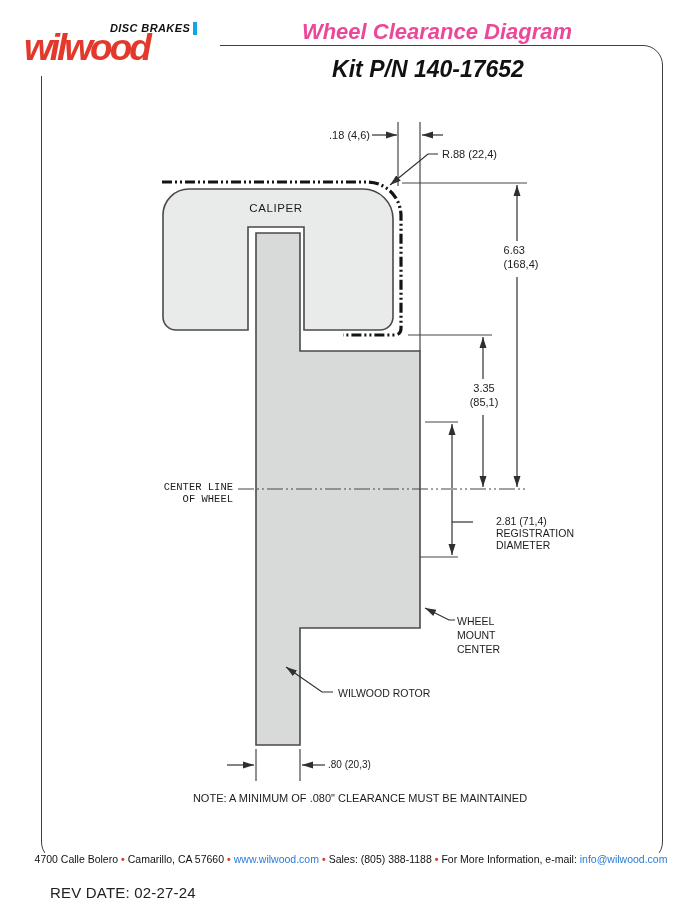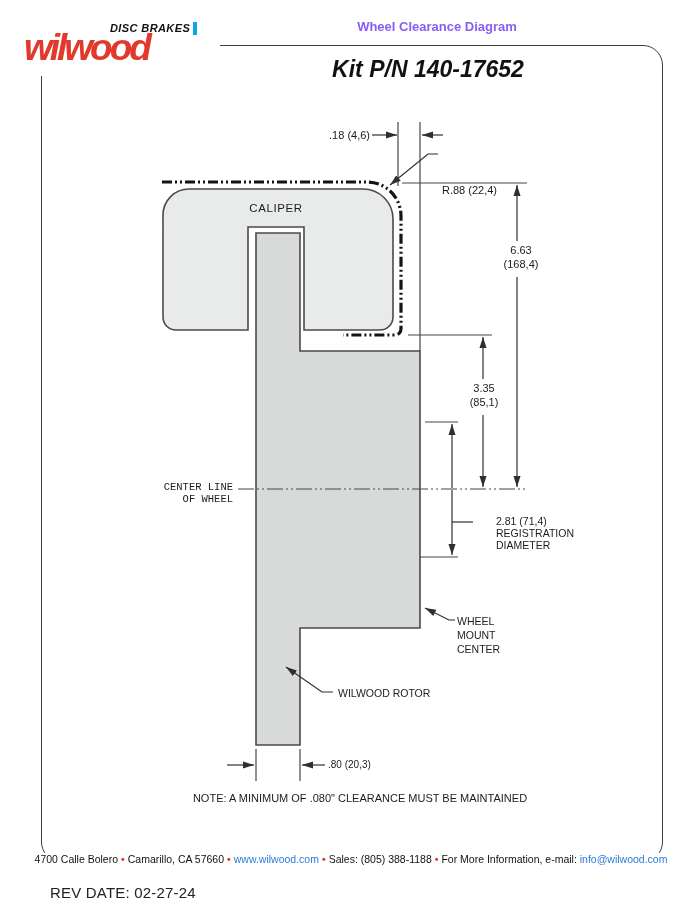--- a/index.html
+++ b/index.html
@@ -12,31 +12,31 @@
 
   
   .logo { position:absolute; left:20px; top:14px; width:200px; height:62px; background:#fff; z-index:6; }
   .logo-tagline { position:absolute; left:72px; top:8px; font-size:11px; font-weight:bold; font-style:italic;
                   letter-spacing:.4px; color:#111; border-right:4px solid #0ea5e9; padding-right:3px; line-height:13px;margin-left:18px; }
   .logo-script { position:absolute; left:4px; top:14px; font-size:37px; font-weight:bold; font-style:italic;
                  letter-spacing:-3px; color:#e2392c; line-height:40px; }
 
   
   .title { position:absolute; left:437px; top:19px; transform:translateX(-50%);
-           font-size:13px; font-weight:bold; color:#8b5cf6; white-space:nowrap; z-index:5; }
+           font-size:22px; font-weight:bold; font-style:italic; color:#ec4899; white-space:nowrap; z-index:5; }
   .kit   { position:absolute; left:428px; top:56px; transform:translateX(-50%);
            font-size:23px; font-weight:bold; font-style:italic; color:#111; white-space:nowrap; z-index:5; }
 
   svg.overlay { position:absolute; left:0; top:0; z-index:2; }
 
   .lbl { position:absolute; z-index:4; font-size:10.5px; color:#1c1c1c; white-space:nowrap; line-height:12px; }
   .lbl-caliper   { left:276px; top:202px; transform:translateX(-50%); font-size:11.5px; letter-spacing:.6px; }
   .lbl-gap       { right:330px; top:129px; font-size:11px; }
-  .lbl-radius    { left:442px; top:148px; font-size:11px;margin-top:36px; }
-  .lbl-h663      { left:521px; top:244px; transform:translateX(-50%); text-align:center; font-size:11px; line-height:13.5px; }
+  .lbl-radius    { left:442px; top:148px; font-size:11px; }
+  .lbl-h663      { left:521px; top:244px; transform:translateX(-50%); font-size:11px; line-height:13.5px; }
   .lbl-h335      { left:484px; top:382px; transform:translateX(-50%); text-align:center; font-size:11px; line-height:13.5px; }
   .lbl-centerline{ right:467px; top:481px; text-align:right; line-height:12px;font-family:Liberation Mono, monospace; }
   .lbl-reg       { left:478px; top:515px; line-height:12px;margin-left:18px; }
   .lbl-mount     { left:457px; top:614px; line-height:14px; }
   .lbl-rotor     { left:338px; top:687px; }
   .lbl-rotw      { left:328px; top:759px; font-size:10px; }
   .note { position:absolute; left:360px; top:792px; transform:translateX(-50%); text-align:center;
           font-size:11px; line-height:13.5px; z-index:4; white-space:nowrap; }
 
   

